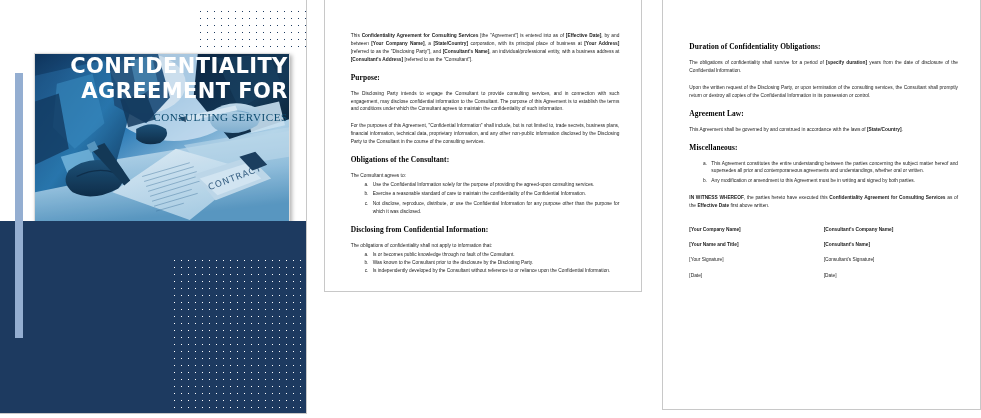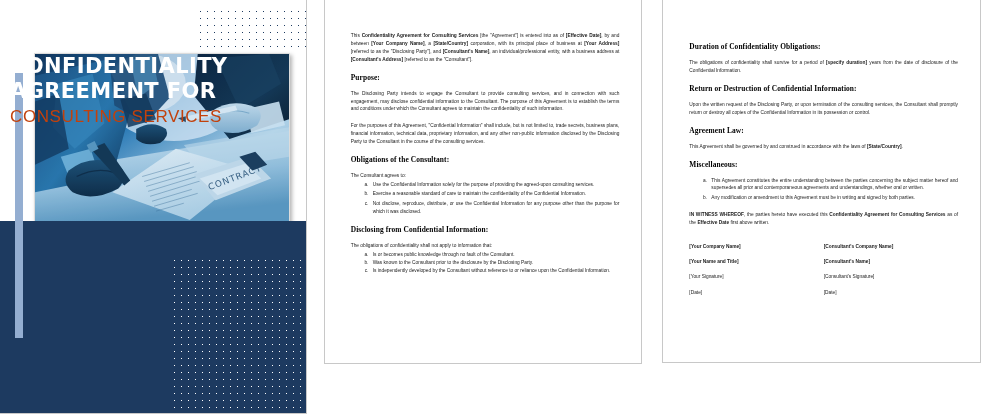--- a/index.html
+++ b/index.html
@@ -89,55 +89,55 @@
     width: 8px;
     height: 265px;
     background: #94aed1;
     z-index: 5;
   }
   .cover-title-wrap {
     position: absolute;
     left: 0;
     right: 0;
     top: 54px;
-    text-align: left;
+    text-align: right;
     z-index: 6;
   }
   .cover-title {
     color: #ffffff;
     font-family: "DejaVu Sans", sans-serif;
     font-weight: bold;
     font-size: 21px;
     letter-spacing: 0.4px;
     line-height: 25px;
     margin: 0;
     padding: 0 18px 0 10px;
   }
   .cover-subtitle {
-    color: #c2410c;
-    font-family: Liberation Sans, sans-serif;
+    color: #0c4a6e;
+    font-family: Liberation Serif, serif;
     font-weight: normal;
-    font-size: 17px;
+    font-size: 11px;
     letter-spacing: 0.6px;
     line-height: 22px;
     margin: 2px 0 0 0;
     padding: 0 18px 0 10px;
   }
 
   
   #page-two {
     width: 321px;
-    height: 364px;
+    height: 292px;
     margin-left: 17px;
     margin-top: 0px;
     border-top: none;
   }
   #page-three {
     width: 321px;
-    height: 363px;
+    height: 410px;
     margin-left: 20px;
     margin-top: 0px;
     border-top: none;
   }
   .doc-body {
     position: absolute;
     left: 26px;
     right: 22px;
     top: 0;
     bottom: 0;
@@ -340,21 +340,20 @@
 
     </div>
   </div>
 
   <div class="page" id="page-three">
     <div class="doc-body">
 
       <h3 class="h">Duration of Confidentiality Obligations:</h3>
       <p class="p"><span>The obligations of confidentiality shall survive for a period of </span><b>[specify duration]</b><span> years from the date of disclosure of the Confidential Information.</span></p>
 
-      <h3 class="h">Return or Destruction of Confidential Information:</h3>
       <p class="p">Upon the written request of the Disclosing Party, or upon termination of the consulting services, the Consultant shall promptly return or destroy all copies of the Confidential Information in its possession or control.</p>
 
       <h3 class="h">Agreement Law:</h3>
       <p class="p"><span>This Agreement shall be governed by and construed in accordance with the laws of </span><b>[State/Country]</b><span>.</span></p>
 
       <h3 class="h">Miscellaneous:</h3>
       <ol class="alpha spaced">
         <li>This Agreement constitutes the entire understanding between the parties concerning the subject matter hereof and supersedes all prior and contemporaneous agreements and understandings, whether oral or written.</li>
         <li>Any modification or amendment to this Agreement must be in writing and signed by both parties.</li>
       </ol>

